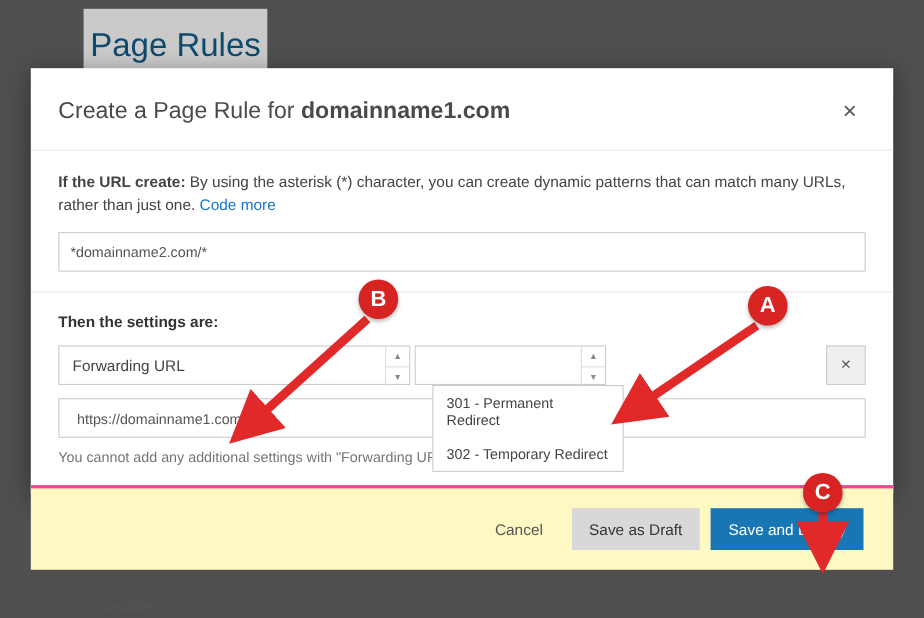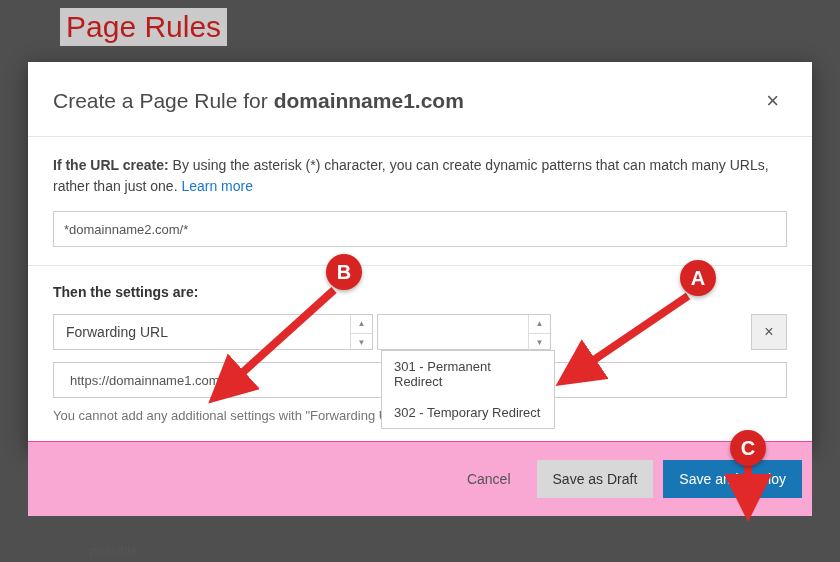--- a/index.html
+++ b/index.html
@@ -1,19 +1,19 @@
 <!DOCTYPE html>
 <html><head>
 <meta charset="utf-8">
 <style>
   * { box-sizing: border-box; margin: 0; padding: 0; }
   html, body { width: 840px; height: 562px; font-family: -apple-system, "Segoe UI", Helvetica, Arial, sans-serif; }
   body { position: relative; background: #2f2f2f; overflow: hidden; }
 
-  .bg-title { position: absolute; left: 60px; top: 8px; color: #b91c1c; font-size: 30px; font-weight: 400; background: #cacaca; padding: 2px 6px; }
+  .bg-title { position: absolute; left: 76px; top: 8px; color: #0c4a6e; font-size: 30px; font-weight: 400; background: #cacaca; padding: 17px 6px; }
   .bg-main  { position: absolute; left: 0; top: 0; width: 840px; height: 562px; background: #808080; opacity: .4; }
 
   .modal {
     position: absolute;
     left: 28px; top: 50px; width: 784px; height: 387px;
     background: #fff;
     box-shadow: 0 4px 20px rgba(0,0,0,.4);
     display: flex; flex-direction: column; margin-top: 12px;
   }
 
@@ -57,42 +57,42 @@
   }
   .spinner {
     position: absolute; right: 0; top: 0; width: 22px; height: 36px;
     border-left: 1px solid #ddd;
     display: flex; flex-direction: column;
   }
   .spinner span { flex: 1; display: flex; align-items: center; justify-content: center; font-size: 8px; color: #888; }
   .spinner span:first-child { border-bottom: 1px solid #ddd; }
 
   .dropdown {
-    position: absolute; left: 4px; top: 36px; width: 174px;
+    position: absolute; left: 16px; top: 36px; width: 174px;
     background: #fff; border: 1px solid #ccc;
     z-index: 5;
   }
   .dropdown-item { padding: 8px 12px; font-size: 13px; color: #444; }
 
   .remove-btn {
     width: 36px; height: 36px;
     border: 1px solid #ccc; background: #efefef;
     font-size: 16px; color: #555; cursor: pointer;
     position: absolute; right: 0;
   }
 
   .dest-input { margin-top: 12px; padding-left: 16px; }
   .note { margin-top: 10px; color: #757575; font-size: 13px; }
 
   .footer {
     margin-top: auto;
-    background: #f9a8d4;
-    padding: 18px 10px;
+    background: #fef9c3;
+    padding: 18px 27px;
     display: flex; justify-content: flex-end; gap: 10px;
-    border-top: 1px solid #ec4899;
+    border-top: 3px solid #ec4899;
   }
   .btn { height: 38px; padding: 0 16px; font-size: 14px; border: none; cursor: pointer; }
   .btn-cancel { background: transparent; color: #555; }
   .btn-draft { background: #d8d8d8; color: #333; }
   .btn-primary { background: #1976b4; color: #fff; }
 
   .bg-snippet { position: absolute; left: 90px; top: 543px; color: #555; font-size: 13px; }
 
   
   .badge {
@@ -116,21 +116,21 @@
     <h2>
       <span>Create a Page Rule for </span><span class="domain">domainname1.com</span>
     </h2>
     <button class="close-btn">
       <span>×</span>
     </button>
   </div>
 
   <div class="section">
     <p class="desc">
-      <b>If the URL create:</b><span> By using the asterisk (*) character, you can create dynamic patterns that can match many URLs, rather than just one. </span><a href="#">Learn more</a>
+      <b>If the URL create:</b><span> By using the asterisk (*) character, you can create dynamic patterns that can match many URLs, rather than just one. </span><a href="#">Code more</a>
     </p>
     <input class="text-input" type="text" value="*domainname2.com/*" style="">
   </div>
 
   <div class="section settings">
     <p class="settings-label">Then the settings are:</p>
 
     <div class="row">
 
       <div class="select-wrap">

